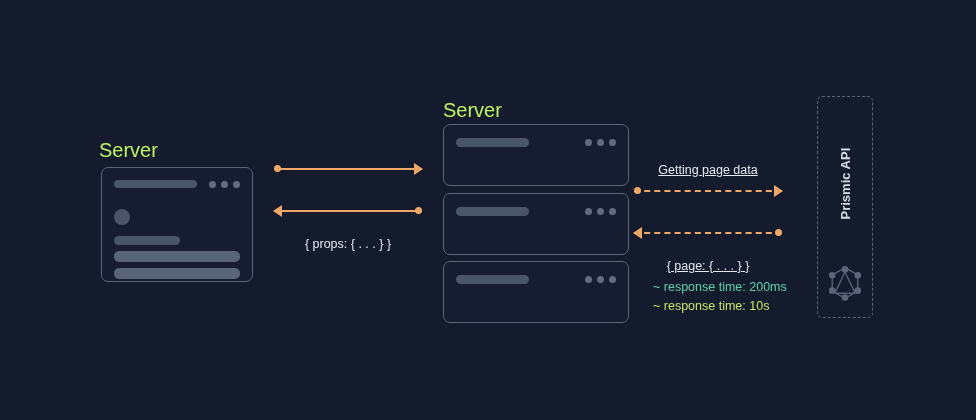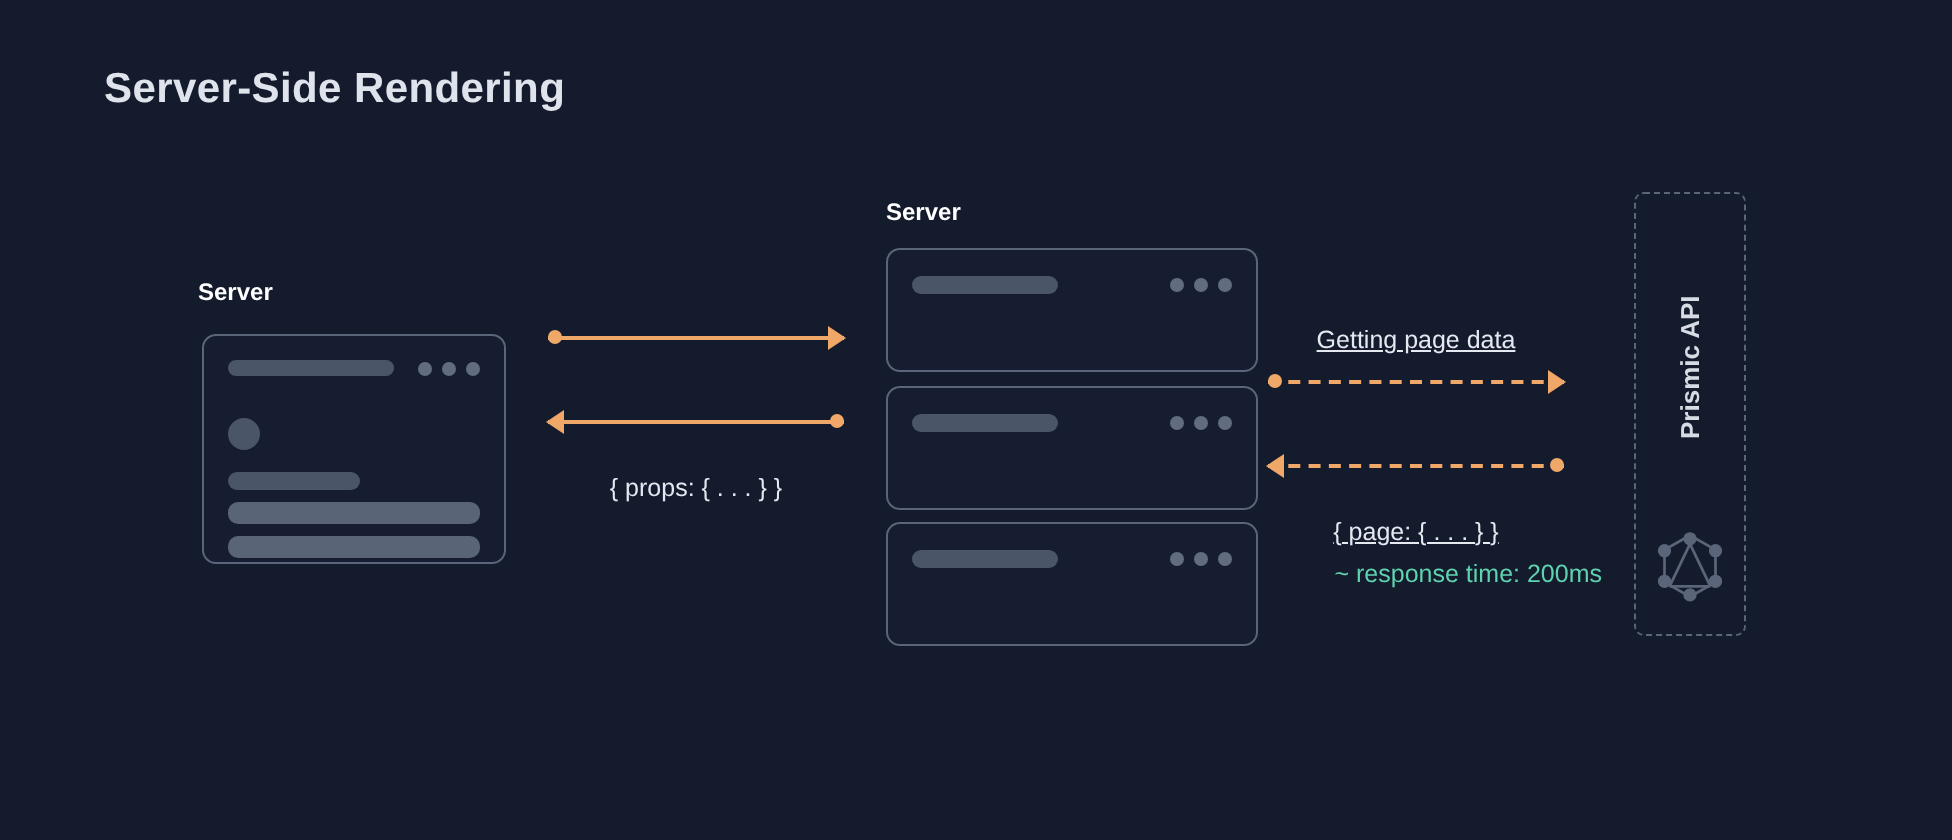--- a/index.html
+++ b/index.html
@@ -26,23 +26,23 @@
     left: 52px;
     top: 33px;
     font-size: 21px;
     font-weight: bold;
     letter-spacing: 0.2px;
     color: #dfe3ec;
   }
   
   .col-label {
     position: absolute;
-    font-size: 12px;
-    font-weight: bold;
-    color: #ffffff;
+    font-size: 20px;
+    font-weight: normal;
+    color: #bef264;
   }
   #client-label { left: 99px; top: 139px; }
   #server-label { left: 443px; top: 99px; }
 
   
   .mock-card {
     position: absolute;
     border: 1px solid #5b6579;
     border-radius: 7px;
     background: #161d30;
@@ -167,21 +167,21 @@
     margin-top: 20px;
     white-space: nowrap;
   }
 
   
   .response-times {
     position: absolute;
     left: 653px;
     top: 278px;
     width: 148px;
-    text-align: right;
+    text-align: left;
   }
   .response-line {
     font-size: 12.5px;
     white-space: nowrap;
     line-height: 19px;
   }
 
   
   #prismic-panel {
     position: absolute;
@@ -212,21 +212,20 @@
     transform: translateX(-50%);
     width: 34px;
     height: 36px;
   }
 </style>
 </head>
 <body>
 
 <div class="canvas">
 
-  <div class="title">Server-Side Rendering</div>
 
   <div class="col-label" id="client-label">Server</div>
 
   <div class="mock-card" id="client-card">
     <div class="bar titlebar-bar"></div>
     <div class="dot d1"></div>
     <div class="dot d2"></div>
     <div class="dot d3"></div>
     <div class="avatar"></div>
     <div class="bar b1"></div>
@@ -281,20 +280,21 @@
     <div class="arrow-row">
       <div class="arrow-line dashed"></div>
       <div class="arrow-origin at-right"></div>
       <div class="arrow-head left"></div>
     </div>
     <div class="flow-footer">{ page: { . . . } }</div>
   </div>
 
   <div class="response-times">
     <div class="response-line" id="rt-0" style="color: rgb(95, 210, 176);">~ response time: 200ms</div>
+    <div class="response-line" id="rt-1" style="color: rgb(201, 226, 106);">~ response time: 10s</div>
   </div>
 
   <div id="prismic-panel">
     <div class="vert-text">Prismic API</div>
     <div id="graphql-icon">
       <svg viewBox="0 0 40 42" width="34" height="36" fill="none" stroke="#5b6579" stroke-width="1.6">
         <polygon points="20,3 35,11.5 35,30.5 20,39 5,30.5 5,11.5"></polygon>
         <line x1="20" y1="8" x2="8" y2="33"></line>
         <line x1="20" y1="8" x2="32" y2="33"></line>
         <line x1="8" y1="33" x2="32" y2="33"></line>

